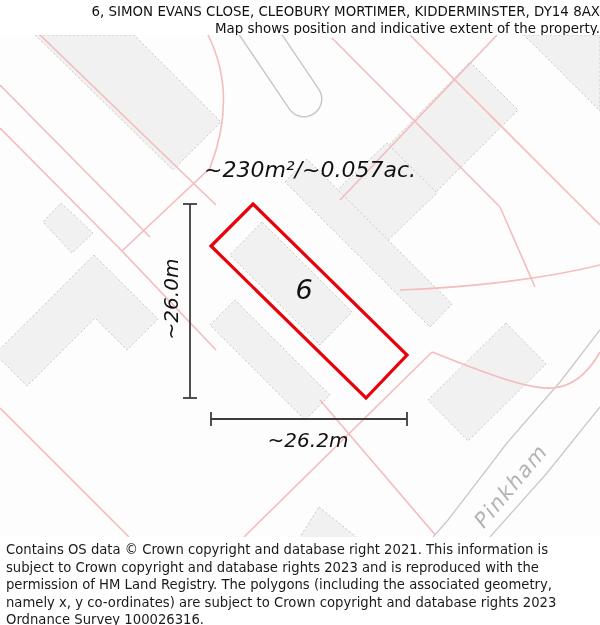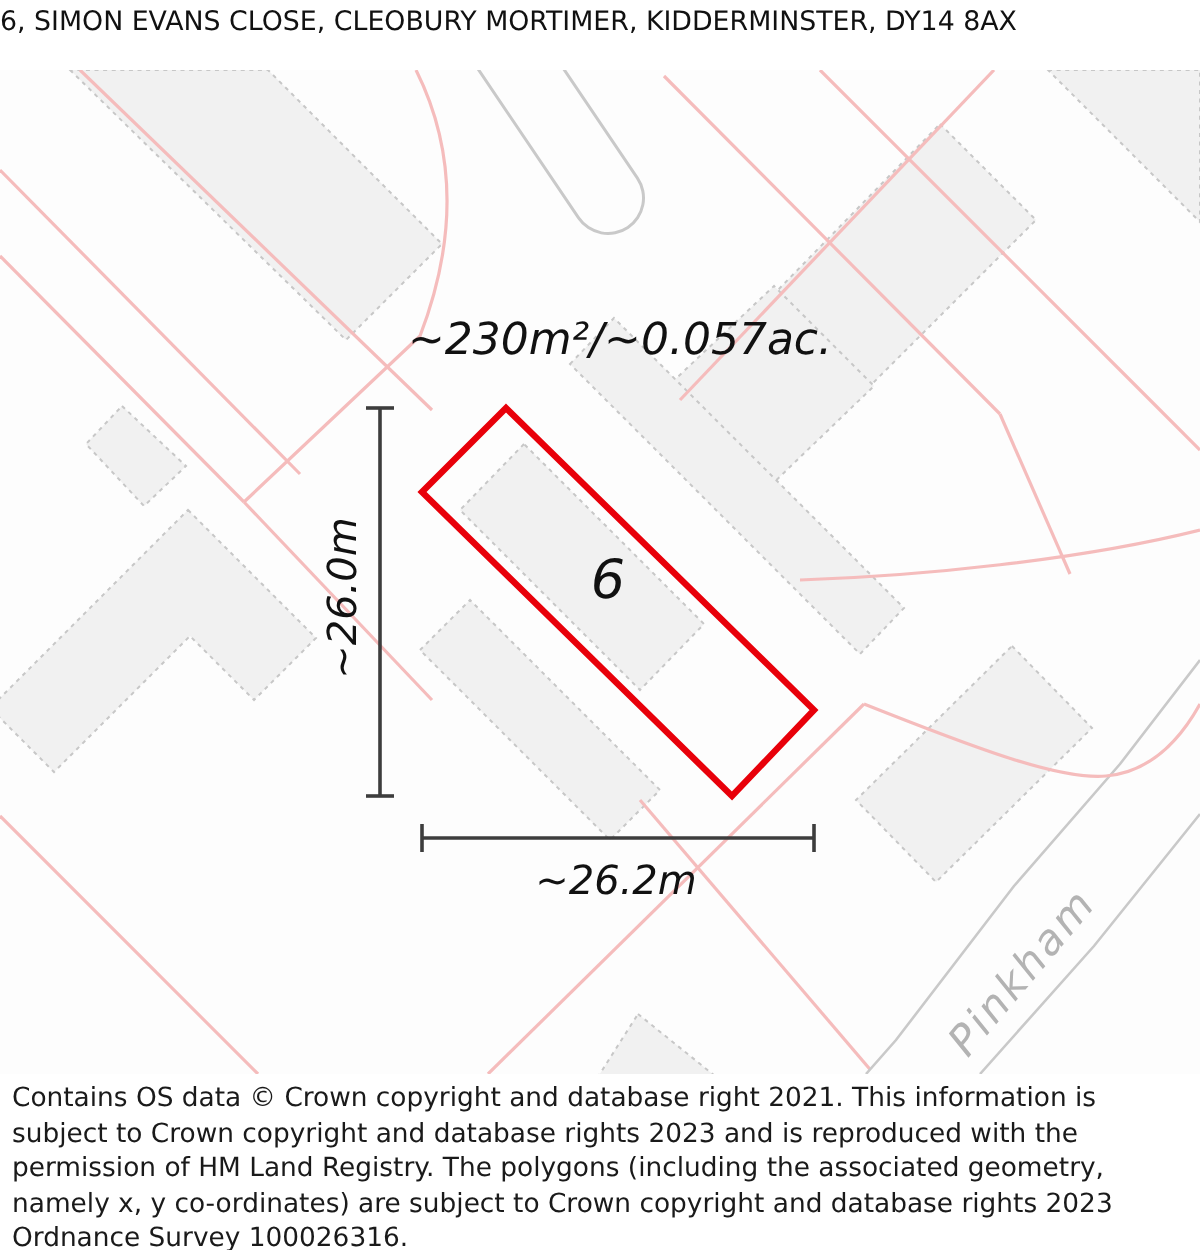--- a/index.html
+++ b/index.html
@@ -1,36 +1,37 @@
 <!DOCTYPE html>
 <html><head>
 <meta charset="utf-8">
 <style>
   html,body{margin:0;padding:0;background:#ffffff;}
   body{width:600px;height:625px;position:relative;overflow:hidden;
        font-family:"DejaVu Sans",sans-serif;color:#111;}
   .page-header{position:absolute;top:0;left:0;width:600px;height:36px;
-       text-align:left;font-size:13.4px;line-height:17px;padding-top:3px;
+       text-align:right;font-size:13.4px;line-height:17px;padding-top:3px;
        color:#111;background:#fff;}
   .map-wrap{position:absolute;top:35px;left:0;width:600px;height:502px;font-style:italic;}
   svg{display:block;overflow:hidden;}
   .bld{stroke-width:1;stroke-dasharray:2,2.3;}
   .parcel{fill:none;stroke-width:1.6;}
   .roadcase{stroke:#c9c9c9;fill:none;}
   .dim{fill:none;stroke-width:1.8;}
   .maptext{fill:#111;}
   .copyright-footer{position:absolute;top:539px;left:0;width:600px;
        padding:2px 4px 0 6px;box-sizing:border-box;
        font-size:13.2px;line-height:17.6px;color:#1a1a1a;background:#fff;}
 </style>
 </head>
 <body>
 
 <div class="page-header">
   <div>6, SIMON EVANS CLOSE, CLEOBURY MORTIMER, KIDDERMINSTER, DY14 8AX</div>
+  <div>Map shows position and indicative extent of the property.</div>
 </div>
 
 <div class="map-wrap">
 <svg width="600" height="502" viewBox="0 35 600 502" xmlns="http://www.w3.org/2000/svg">
 
   <rect x="0" y="35" width="600" height="502" fill="#fdfdfd"></rect>
 
   <g stroke="#c7c7c7" class="bld" fill="#f1f1f1">
     <polygon points="35,35 173,170 221,122 134,35"></polygon>
     <polygon points="470,62 518,110 435,193 388,146"></polygon>

